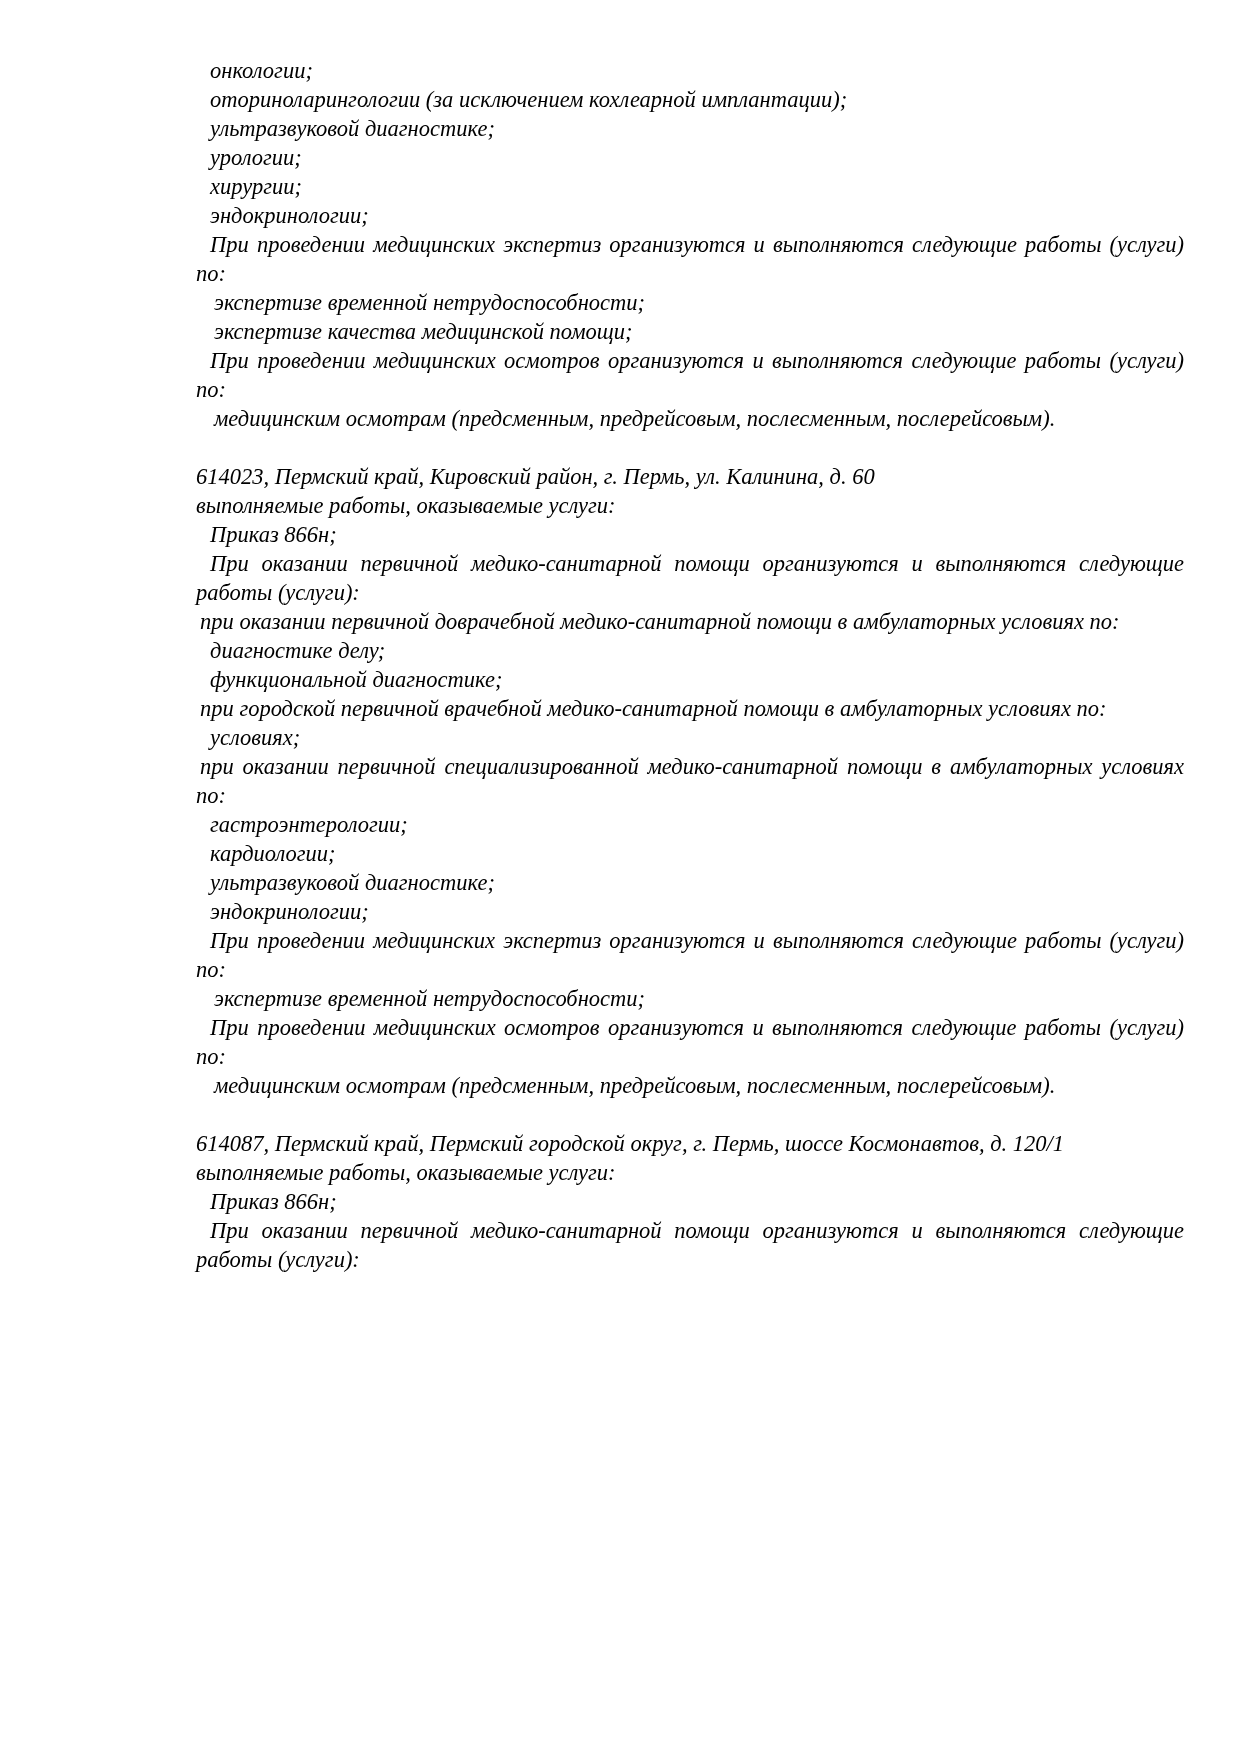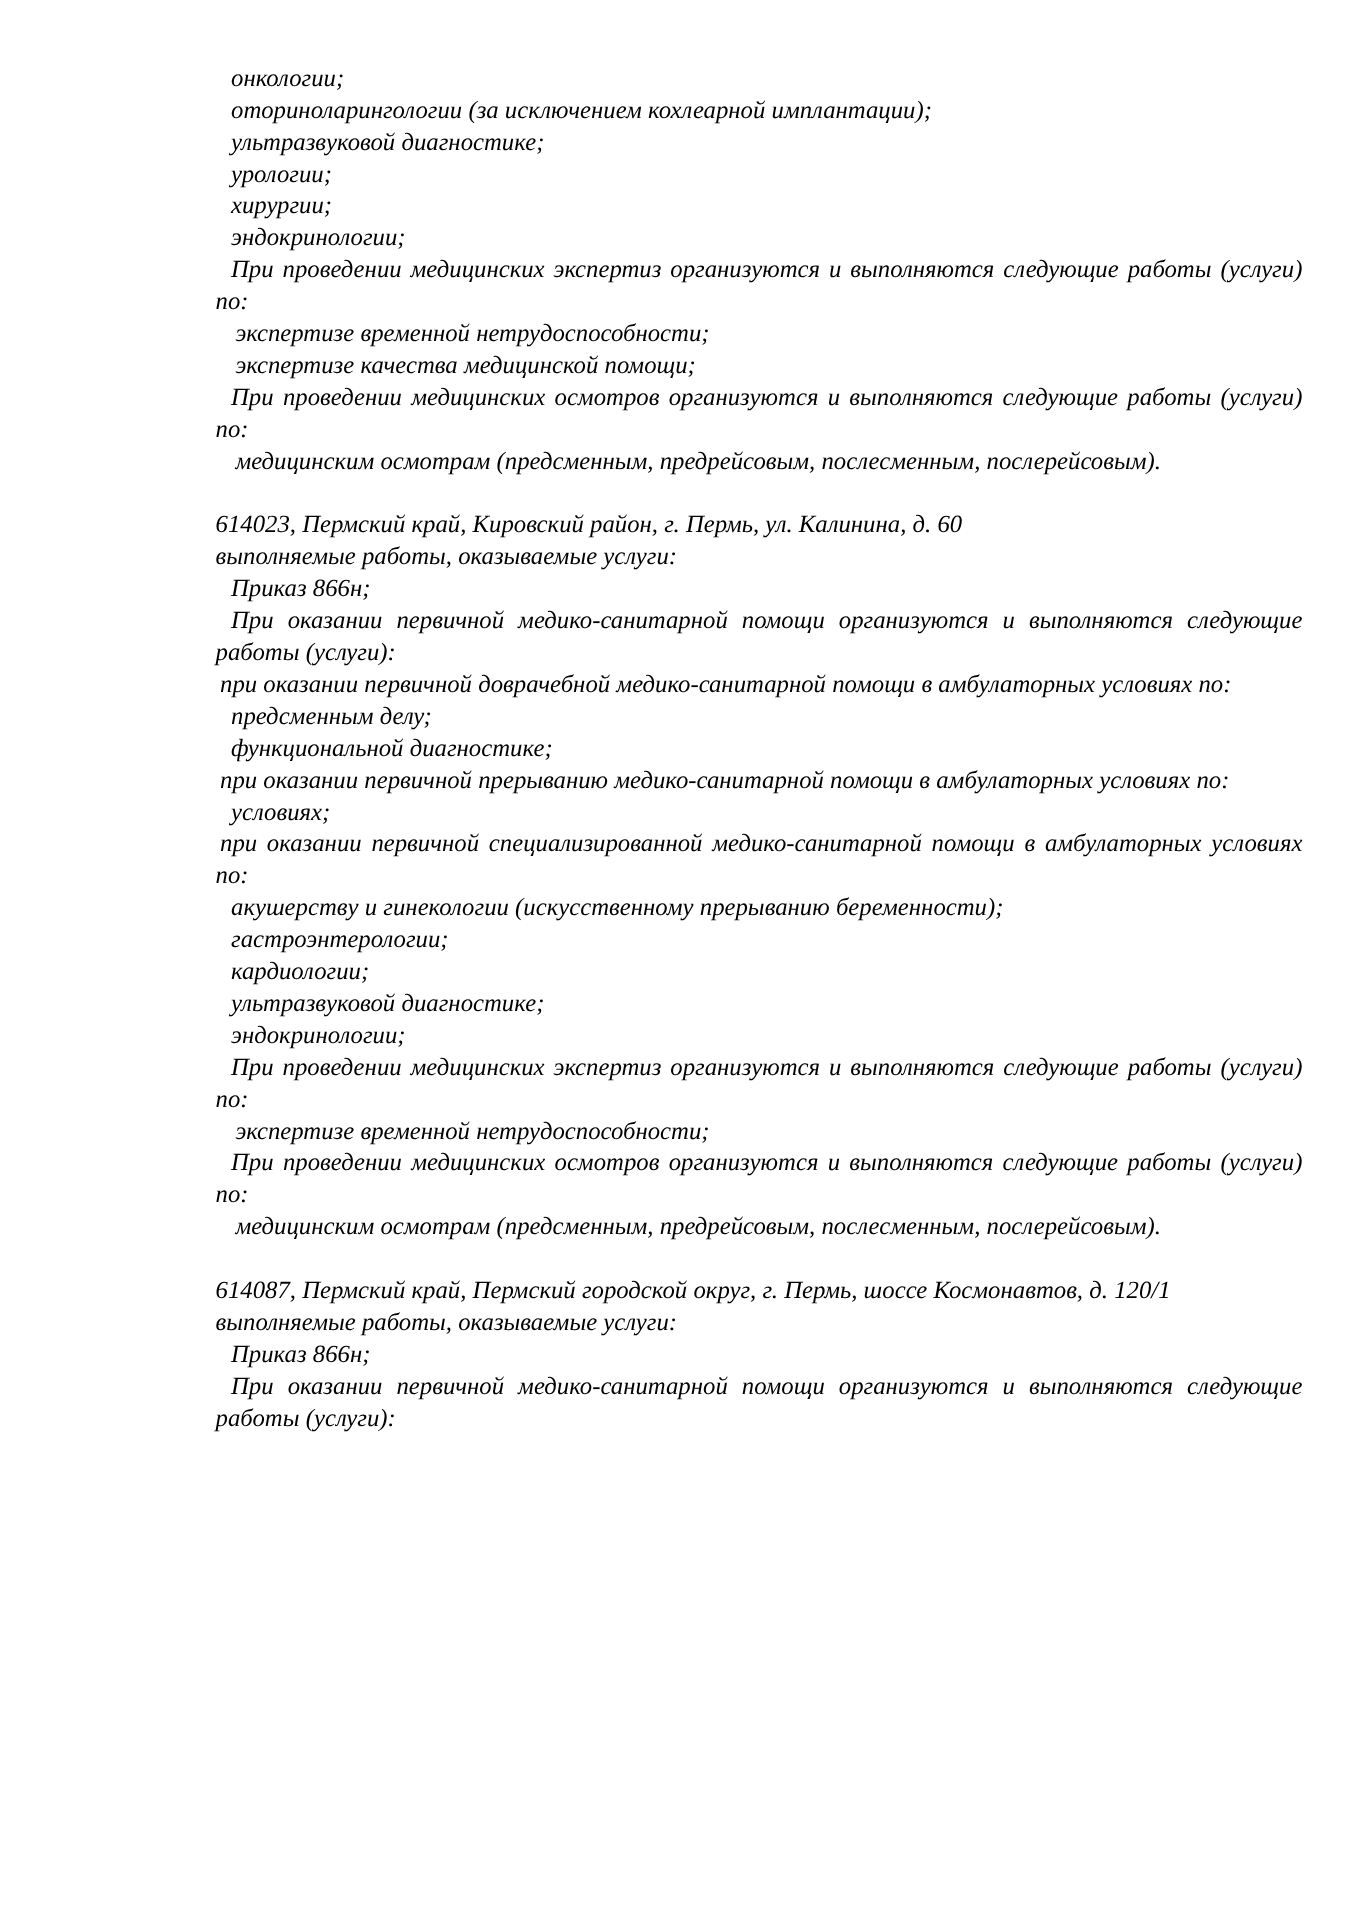--- a/index.html
+++ b/index.html
@@ -70,26 +70,25 @@
       <p class="s-mid">экспертизе временной нетрудоспособности;</p>
       <p class="s-mid">экспертизе качества медицинской помощи;</p>
       <p class="s-top">При проведении медицинских осмотров организуются и выполняются следующие работы (услуги) по:</p>
       <p class="s-mid">медицинским осмотрам (предсменным, предрейсовым, послесменным, послерейсовым).</p>
       <p class="s-blank"></p>
       <p class="s-addr">614023, Пермский край, Кировский район, г. Пермь, ул. Калинина, д. 60</p>
       <p class="s-intro">выполняемые работы, оказываемые услуги:</p>
       <p class="s-order">Приказ 866н;</p>
       <p class="s-top">При оказании первичной медико-санитарной помощи организуются и выполняются следующие работы (услуги):</p>
       <p class="s-sub">при оказании первичной доврачебной медико-санитарной помощи в амбулаторных условиях по:</p>
-      <p class="s-item">предсменным делу;</p>
+      <p class="s-item">диагностике делу;</p>
       <p class="s-item">функциональной диагностике;</p>
-      <p class="s-sub">при оказании первичной прерыванию медико-санитарной помощи в амбулаторных условиях по:</p>
+      <p class="s-sub">при городской первичной врачебной медико-санитарной помощи в амбулаторных условиях по:</p>
       <p class="s-item">условиях;</p>
       <p class="s-sub">при оказании первичной специализированной медико-санитарной помощи в амбулаторных условиях по:</p>
-      <p class="s-item">акушерству и гинекологии (искусственному прерыванию беременности);</p>
       <p class="s-item">гастроэнтерологии;</p>
       <p class="s-item">кардиологии;</p>
       <p class="s-item">ультразвуковой диагностике;</p>
       <p class="s-item">эндокринологии;</p>
       <p class="s-top">При проведении медицинских экспертиз организуются и выполняются следующие работы (услуги) по:</p>
       <p class="s-mid">экспертизе временной нетрудоспособности;</p>
       <p class="s-top">При проведении медицинских осмотров организуются и выполняются следующие работы (услуги) по:</p>
       <p class="s-mid">медицинским осмотрам (предсменным, предрейсовым, послесменным, послерейсовым).</p>
       <p class="s-blank"></p>
       <p class="s-addr">614087, Пермский край, Пермский городской округ, г. Пермь, шоссе Космонавтов, д. 120/1</p>

